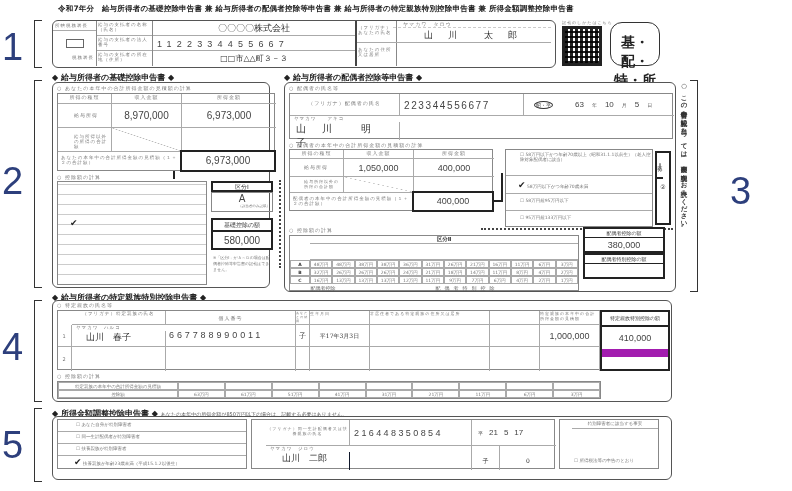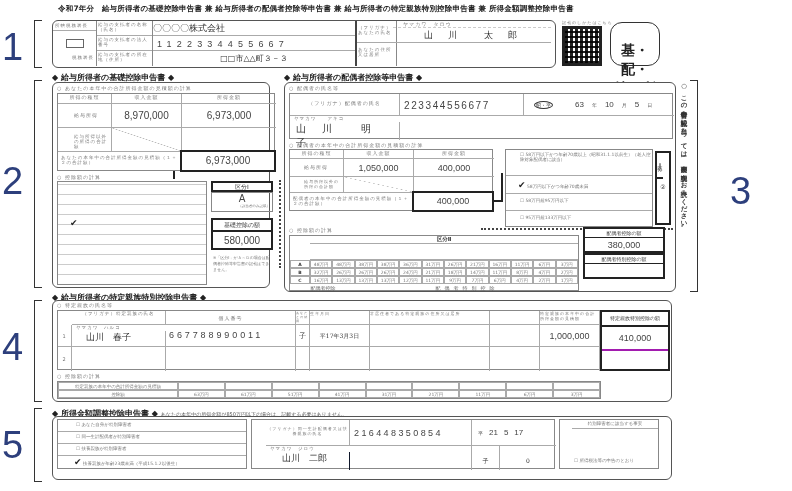--- a/index.html
+++ b/index.html
@@ -45,40 +45,40 @@
     <div class="small" style="font-size:4.5px;padding:2px;border-bottom:1px solid #aaa">所轄税務署長</div>
     <div style="margin:8px auto 0;width:18px;height:9px;border:1px solid #666"></div>
     <div class="small" style="font-size:4.5px;text-align:right;padding-right:2px;margin-top:7px">税務署長</div>
   </div>
   <div class="abs" style="left:44px;top:0;width:56px;height:45px;border-right:1px solid #888">
     <div class="small" style="height:15px;border-bottom:1px solid #aaa;font-size:4.5px;padding:1px">給与の支払者の名称（氏名）</div>
     <div class="small" style="height:15px;border-bottom:1px solid #aaa;font-size:4.5px;padding:1px">給与の支払者の法人番号</div>
     <div class="small" style="height:15px;font-size:4.5px;padding:1px">給与の支払者の所在地（住所）</div>
   </div>
   <div class="abs" style="left:100px;top:0;width:204px;height:45px;border-right:2px solid #444">
-    <div class="hw" style="height:15px;border-bottom:1px solid #aaa;font-size:9px;line-height:15px">〇〇〇〇株式会社</div>
+    <div class="hw" style="height:15px;border-bottom:1px solid #aaa;text-align:center;font-size:9px;line-height:15px">〇〇〇〇株式会社</div>
     <div style="height:15px;border-bottom:1px solid #aaa;display:flex;padding:3px 4px 0">
       <span class="num" style="font-size:9px;letter-spacing:5.2px">1122334455667</span>
     </div>
     <div class="hw" style="height:15px;text-align:center;font-size:8px;line-height:15px">□□市△△町３－３</div>
   </div>
   <div class="abs" style="left:304px;top:0;width:40px;height:45px;border-right:1px solid #888">
     <div class="small" style="height:22px;border-bottom:1px solid #aaa;font-size:4.5px;padding:4px 1px">（フリガナ）あなたの氏名</div>
     <div class="small" style="height:22px;font-size:4.5px;padding:4px 1px">あなたの住所又は居所</div>
   </div>
   <div class="abs" style="left:340px;top:0;width:158px;height:45px">
     <div class="small" style="height:7px;border-bottom:1px dashed #ccc;padding-left:10px">ヤマカワ　タロウ</div>
     <div class="hw" style="height:15px;border-bottom:1px solid #aaa;text-align:center;font-size:9px;line-height:15px;letter-spacing:3px">山　川　　太　郎</div>
   </div>
 </div>
 
 <div class="abs small" style="left:562px;top:20px;font-size:4px">記載のしかたはこちら</div>
 <div class="abs" style="left:562px;top:26px;width:40px;height:40px;background:
  repeating-linear-gradient(90deg,#222 0 3px,#fff 3px 5px),repeating-linear-gradient(0deg,#222 0 2px,#fff 2px 5px);background-blend-mode:multiply;border:3px solid #222"></div>
-<div class="abs badge" style="left:610px;top:22px;width:50px;height:44px;padding-top:18px">
+<div class="abs badge" style="left:610px;top:22px;width:50px;height:44px;padding-top:10px">
   <div>基・配・</div>
   <div>特・所</div>
 </div>
 
 <div class="abs hdr" style="left:52px;top:72px">◆ 給与所得者の基礎控除申告書 ◆</div>
 <div class="abs box" style="left:52px;top:82px;width:218px;height:206px">
   <div class="small" style="position:absolute;left:4px;top:2px;font-size:5px">○ <span>あなたの本年中の合計所得金額の見積額の計算</span></div>
   <div class="abs thin" style="left:4px;top:10px;width:218px;height:78px">
     <div class="abs small" style="left:0;top:0;width:54px;height:10px;border-right:1px solid #aaa;border-bottom:1px solid #aaa;text-align:center">所得の種類</div>
     <div class="abs small" style="left:54px;top:0;width:70px;height:10px;border-right:1px solid #aaa;border-bottom:1px solid #aaa;text-align:center">収入金額</div>
@@ -229,21 +229,21 @@
   <div class="abs thin" style="left:4px;top:9px;width:612px;height:60px">
     <div class="abs small" style="left:14px;top:0;width:94px;height:14px;border-right:1px solid #aaa;border-bottom:1px solid #aaa;text-align:center;font-size:4.5px">（フリガナ）特定親族の氏名</div>
     <div class="abs small" style="left:108px;top:0;width:130px;height:14px;border-right:1px solid #aaa;border-bottom:1px solid #aaa;text-align:center;line-height:14px">個人番号</div>
     <div class="abs small" style="left:238px;top:0;width:14px;height:14px;border-right:1px solid #aaa;border-bottom:1px solid #aaa;font-size:3px">あなたとの続柄</div>
     <div class="abs small" style="left:252px;top:0;width:60px;height:14px;border-right:1px solid #aaa;border-bottom:1px solid #aaa;font-size:4px">生年月日</div>
     <div class="abs small" style="left:312px;top:0;width:120px;height:14px;border-right:1px solid #aaa;border-bottom:1px solid #aaa;font-size:4px">非居住者である特定親族の住所又は居所</div>
     <div class="abs small" style="left:432px;top:0;width:50px;height:14px;border-right:1px solid #aaa;border-bottom:1px solid #aaa;font-size:3.5px"></div>
     <div class="abs small" style="left:482px;top:0;width:60px;height:14px;border-right:1px solid #aaa;border-bottom:1px solid #aaa;font-size:4px">特定親族の本年中の合計所得金額の見積額</div>
     <div class="abs bold-box" style="left:542px;top:-1px;width:70px;height:61px">
       <div style="font-size:5px;text-align:center;line-height:13px;border-bottom:2px solid #222">特定親族特別控除の額</div>
-      <div class="num" style="font-size:9px;text-align:center;line-height:22px;border-bottom:2px solid #a21caf">410,000</div>
+      <div class="num" style="font-size:9px;text-align:center;line-height:22px;border-bottom:8px solid #a21caf">410,000</div>
     </div>
 
     <div class="abs small" style="left:0;top:14px;width:14px;height:22px;border-right:1px solid #aaa;border-bottom:1px solid #aaa;text-align:center;line-height:22px">1</div>
     <div class="abs small" style="left:18px;top:14px;width:90px;font-size:4.5px">ヤマカワ　ハルコ</div>
     <div class="abs hw" style="left:14px;top:20px;width:94px;height:16px;border-right:1px solid #aaa;border-bottom:1px solid #aaa;font-size:9px;padding-left:14px">山川　春子</div>
     <div class="abs num" style="left:108px;top:14px;width:130px;height:22px;border-right:1px solid #aaa;border-bottom:1px solid #aaa;font-size:9px;padding:5px 0 0 3px;letter-spacing:2.9px">667788990011</div>
     <div class="abs hw" style="left:238px;top:14px;width:14px;height:22px;border-right:1px solid #aaa;border-bottom:1px solid #aaa;font-size:7px;text-align:center;line-height:22px">子</div>
     <div class="abs hw" style="left:252px;top:14px;width:60px;height:22px;border-right:1px solid #aaa;border-bottom:1px solid #aaa;font-size:6px;text-align:center;line-height:22px">平17年3月3日</div>
     <div class="abs" style="left:312px;top:14px;width:120px;height:22px;border-right:1px solid #aaa;border-bottom:1px solid #aaa"></div>
     <div class="abs" style="left:432px;top:14px;width:50px;height:22px;border-right:1px solid #aaa;border-bottom:1px solid #aaa"></div>

